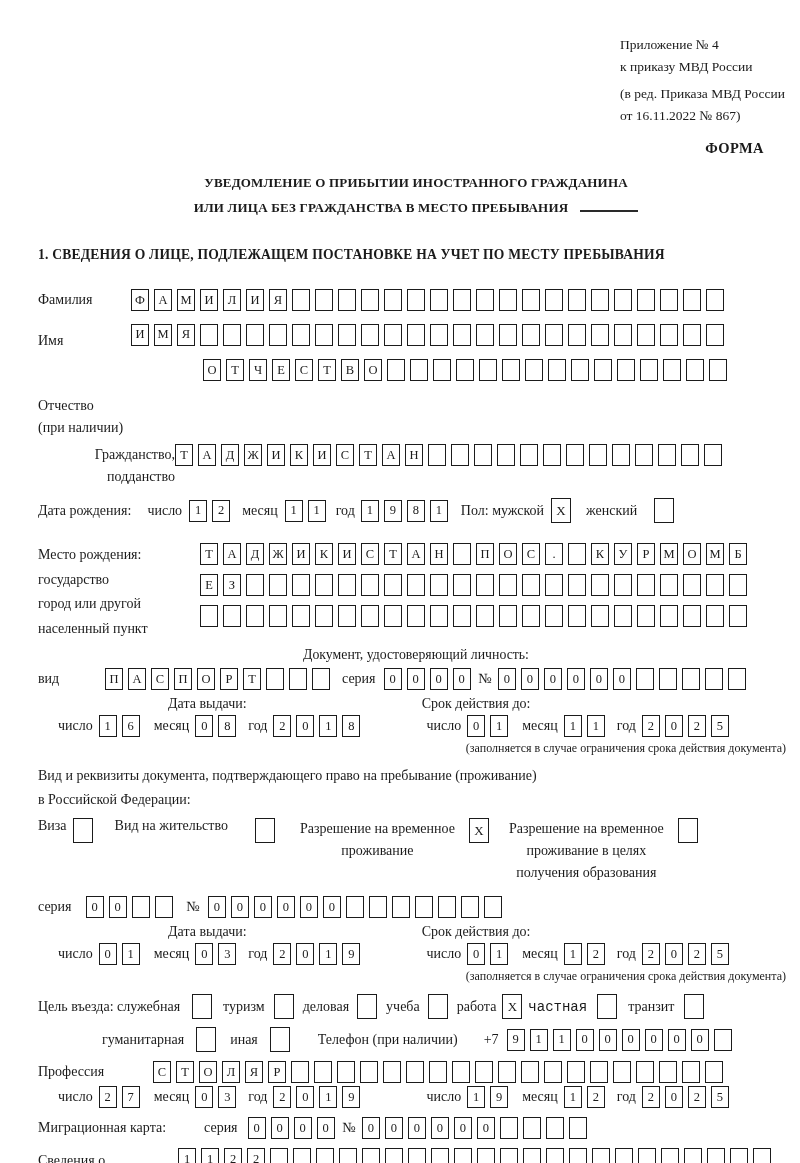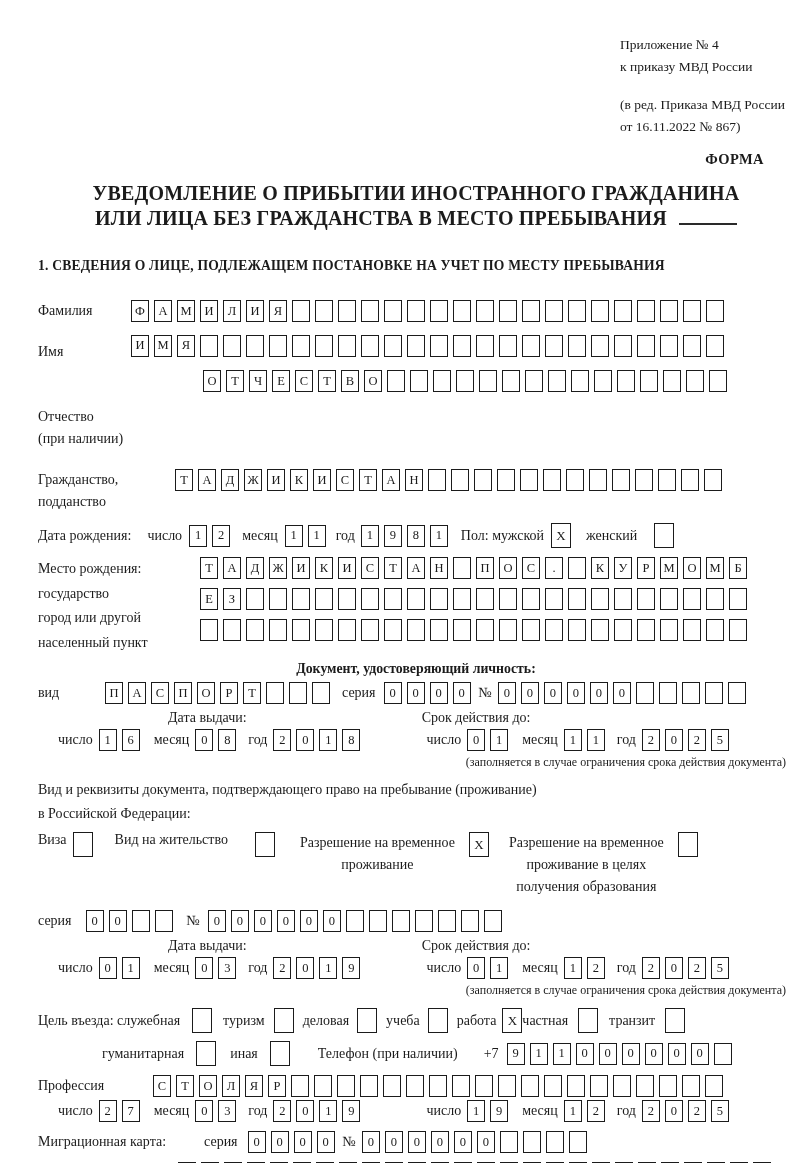--- a/index.html
+++ b/index.html
@@ -1,33 +1,33 @@
 <!DOCTYPE html>
 <html><head>
 <meta charset="utf-8">
 <style>
   html,body{margin:0;padding:0;background:#ffffff;}
   body{width:800px;height:1163px;overflow:hidden;font-family:"Liberation Serif",serif;color:#1b1b1b;}
   .page{position:relative;padding:34px 6px 0 38px;width:756px;}
   .appendix{margin-left:582px;font-size:13.5px;line-height:21.5px;}
-  .appendix .sp{margin-top:17px;}
+  .appendix .sp{margin-top:6px;}
   .forma{font-weight:bold;font-size:14.5px;text-align:right;padding-right:30px;margin-top:14px;letter-spacing:.4px;}
-  .title{text-align:center;font-weight:bold;font-size:20px;line-height:25px;margin-top:13px;letter-spacing:.2px;}
+  .title{text-align:center;font-weight:bold;font-size:13px;line-height:25px;margin-top:13px;letter-spacing:.2px;}
   .uline{display:inline-block;width:58px;border-bottom:2px solid #2a2a2a;height:13px;margin-left:12px;}
   .section1{font-weight:bold;font-size:13.6px;margin-top:27px;letter-spacing:.2px;}
   .row{display:flex;align-items:center;margin-top:7px;white-space:nowrap;}
   .rowtop{display:flex;align-items:flex-start;margin-top:7px;white-space:nowrap;}
   .lbl{font-size:14px;flex:0 0 auto;}
   .cells{display:flex;gap:5px;flex:0 0 auto;}
   .cell{flex:0 0 auto;width:16px;height:20px;border:1.7px solid #1b1b1b;display:flex;align-items:center;justify-content:center;font-size:12.5px;}
   .chk .cell{width:18px;height:23px;font-size:13px;}
   .col{display:flex;flex-direction:column;flex:0 0 auto;}
   .stack3{display:flex;flex-direction:column;gap:9px;flex:0 0 auto;}
   .center{text-align:center;}
-  .bold{font-weight:bold;}
+  .bold{font-weight:normal;}
   .noteline{font-size:12px;text-align:right;padding-right:8px;margin-top:4px;}
   .dg{display:flex;align-items:center;gap:6px;}
 </style>
 </head>
 <body>
 
 <div class="page">
 
   <div class="appendix">
     <div>Приложение № 4</div>
@@ -134,21 +134,21 @@
         <span class="cell"></span>
         <span class="cell"></span>
         <span class="cell"></span>
         <span class="cell"></span>
         <span class="cell"></span>
         <span class="cell"></span>
         <span class="cell"></span>
       </span>
   </div>
 
-  <div class="rowtop" style="margin-top:19px;">
+  <div class="rowtop" style="margin-top:5px;text-align:right;">
     <span class="col lbl" style="width:137px;line-height:22px;">
       <span>Гражданство,</span>
       <span>подданство</span>
     </span>
     <span class="cells">
         <span class="cell">Т</span>
         <span class="cell">А</span>
         <span class="cell">Д</span>
         <span class="cell">Ж</span>
         <span class="cell">И</span>
@@ -196,21 +196,21 @@
     <span class="lbl" style="margin-left:13px;">Пол: мужской</span>
     <span class="cells chk" style="margin-left:7px;">
         <span class="cell">X</span>
       </span>
     <span class="lbl" style="margin-left:15px;">женский</span>
     <span class="cells chk" style="margin-left:17px;">
         <span class="cell"></span>
       </span>
   </div>
 
-  <div class="rowtop" style="margin-top:9px;">
+  <div class="rowtop" style="margin-top:20px;">
     <span class="col lbl" style="width:162px;line-height:24.5px;">
       <span>Место рождения:</span>
       <span>государство</span>
       <span>город или другой</span>
       <span>населенный пункт</span>
     </span>
     <span class="stack3">
       <span class="cells">
           <span class="cell">Т</span>
           <span class="cell">А</span>
@@ -496,21 +496,21 @@
         <span class="cell"></span>
       </span>
     <span class="lbl" style="margin-left:9px;">учеба</span>
     <span class="cells chk" style="margin-left:8px;">
         <span class="cell"></span>
       </span>
     <span class="lbl" style="margin-left:9px;">работа</span>
     <span class="cells chk" style="margin-left:6px;">
         <span class="cell">X</span>
       </span>
-    <span class="lbl" style="margin-left:0;">частная</span>
+    <span class="lbl" style="margin-left:6px;font-family:Liberation Mono, monospace;">частная</span>
     <span class="cells chk" style="margin-left:10px;">
         <span class="cell"></span>
       </span>
     <span class="lbl" style="margin-left:11px;">транзит</span>
     <span class="cells chk" style="margin-left:10px;">
         <span class="cell"></span>
       </span>
   </div>
 
   <div class="row" style="margin-top:8px;">

